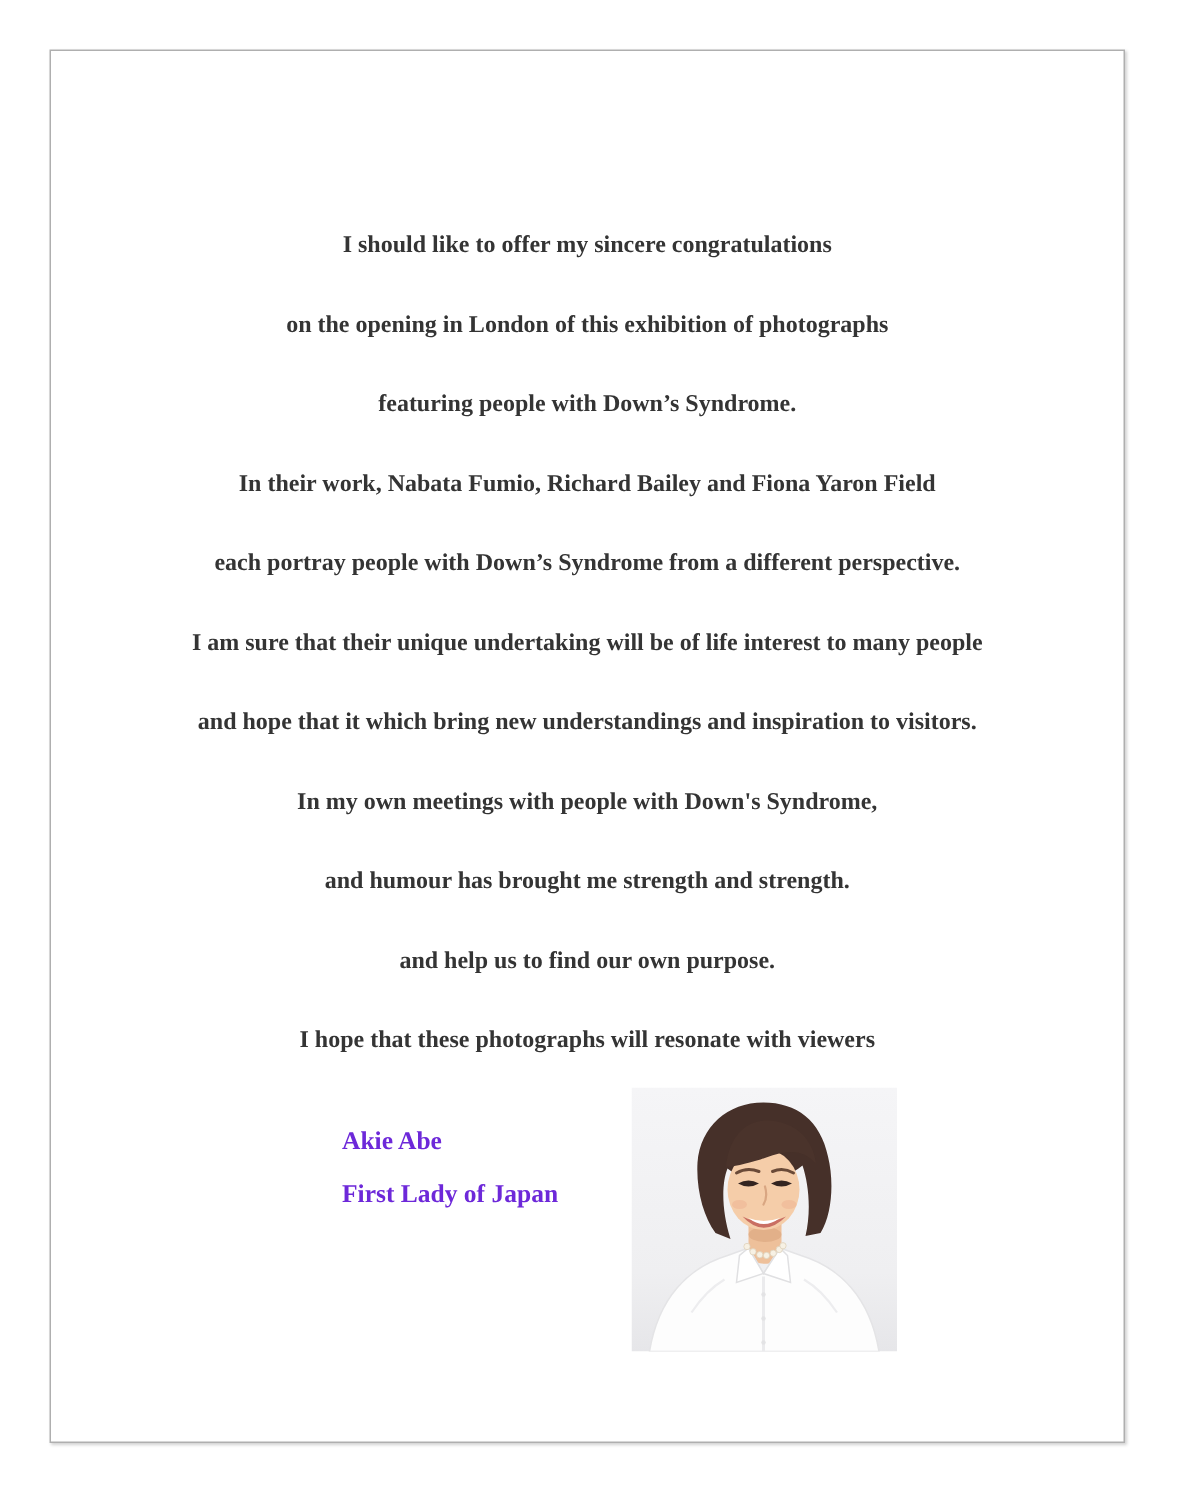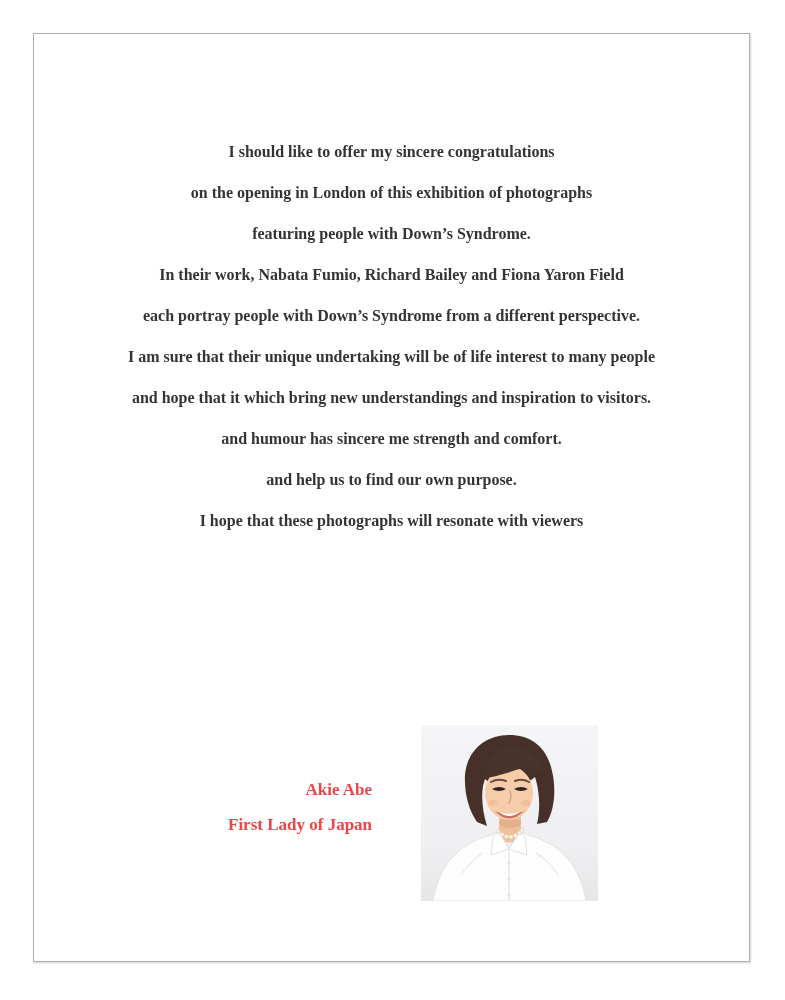--- a/index.html
+++ b/index.html
@@ -30,33 +30,32 @@
     position: absolute;
     left: 33px;
     top: 131px;
     width: 717px;
     text-align: center;
     color: #343434;
     font-size: 16px;
     font-weight: 700;
   }
   .message p {
-    margin: 0;
+    margin: 12px;
     line-height: 41px;
     white-space: nowrap;
   }
   .signature {
     position: absolute;
     left: 228px;
-    top: 772px;
-    color: #ef4444;
+    top: 743px;
+    color: #6d28d9;
     font-size: 17px;
     font-weight: 700;
     line-height: 35px;
-    text-align: right;
   }
   .portrait {
     position: absolute;
     left: 421px;
     top: 725px;
     width: 177px;
     height: 176px;
   }
   .portrait svg {
     display: block;
@@ -72,21 +71,22 @@
   <div class="page-frame"></div>
 
   <div class="message">
     <p>I should like to offer my sincere congratulations</p>
     <p>on the opening in London of this exhibition of photographs</p>
     <p>featuring people with Down’s Syndrome.</p>
     <p>In their work, Nabata Fumio, Richard Bailey and Fiona Yaron Field</p>
     <p>each portray people with Down’s Syndrome from a different perspective.</p>
     <p>I am sure that their unique undertaking will be of life interest to many people</p>
     <p>and hope that it which bring new understandings and inspiration to visitors.</p>
-    <p>and humour has sincere me strength and comfort.</p>
+    <p>In my own meetings with people with Down's Syndrome,</p>
+    <p>and humour has brought me strength and strength.</p>
     <p>and help us to find our own purpose.</p>
     <p>I hope that these photographs will resonate with viewers</p>
   </div>
 
   <div class="signature">
     <div>Akie Abe</div>
     <div>First Lady of Japan</div>
   </div>
 
   <div class="portrait">

